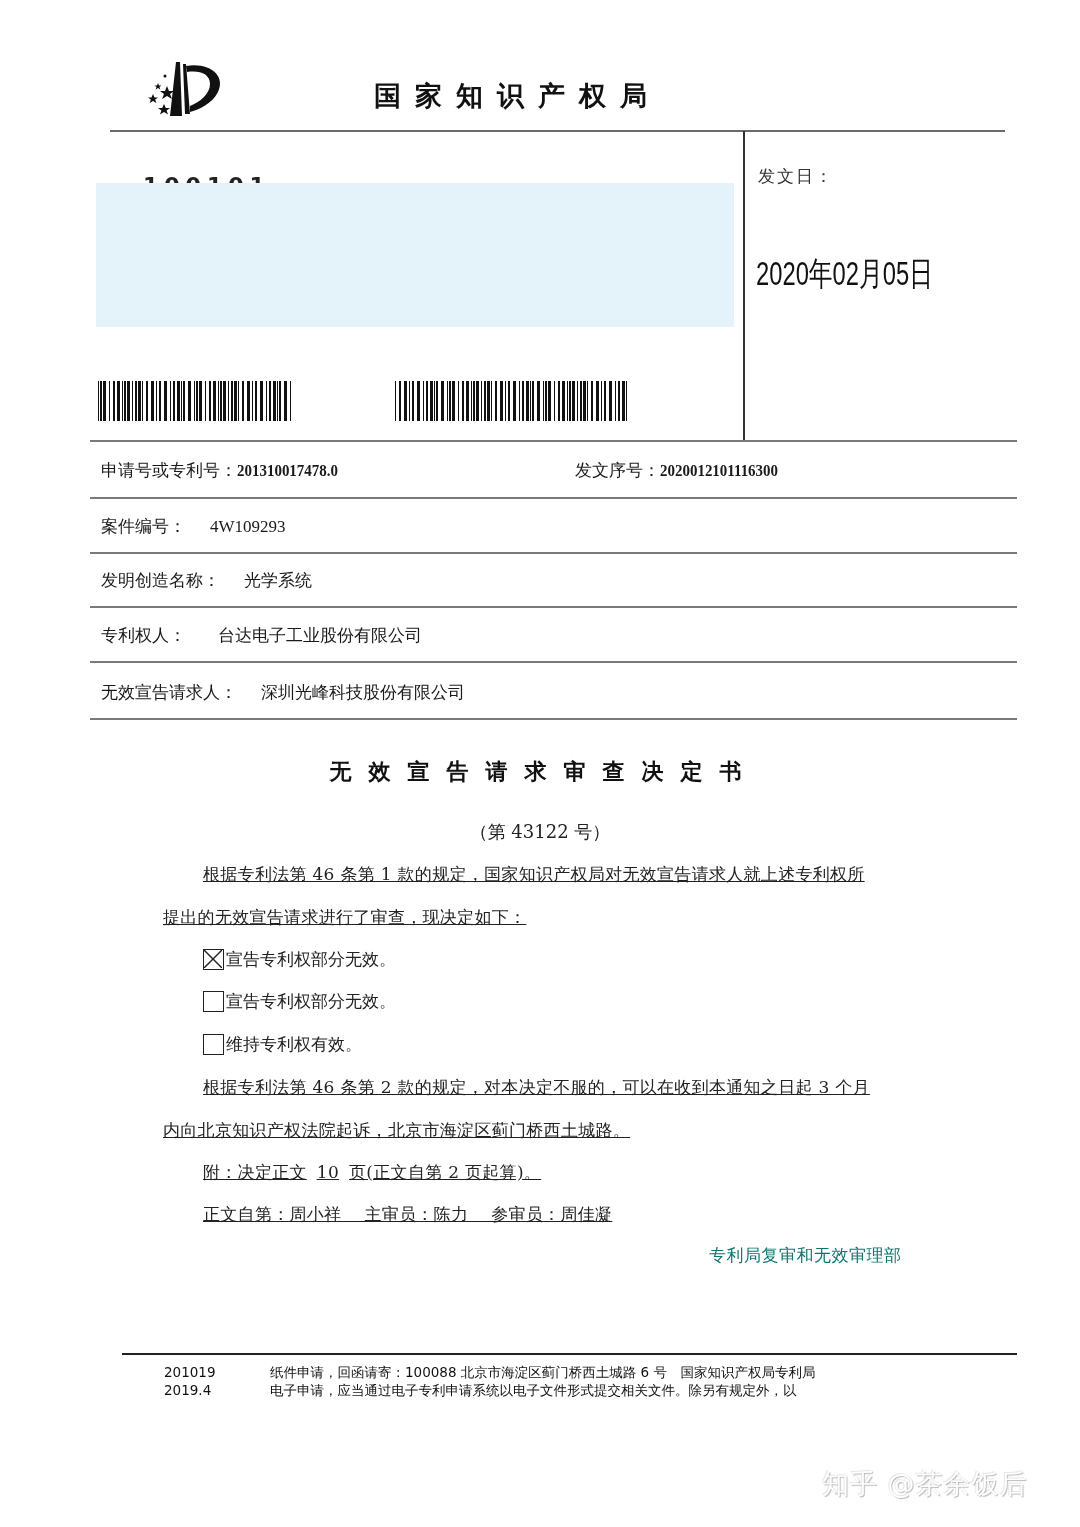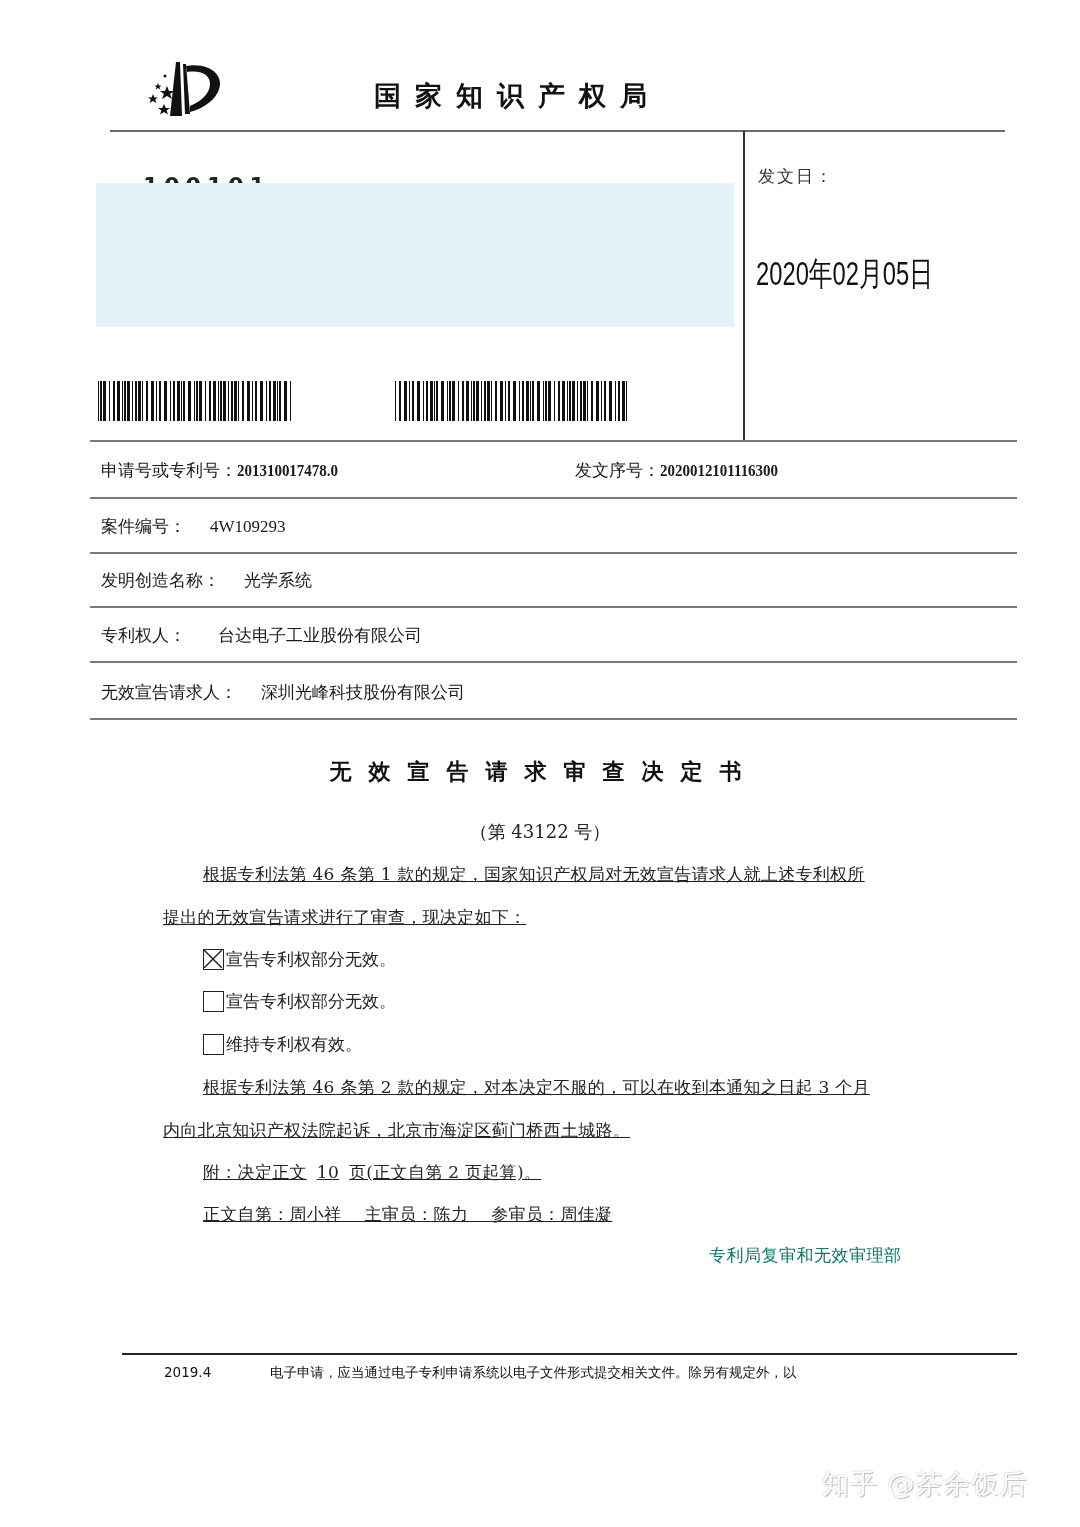--- a/index.html
+++ b/index.html
@@ -247,16 +247,17 @@
 
 <div class="abs para" style="left:203px; top:1161px;">
   <span>附：决定正文</span><span class="ul-num">10</span><span>页(正文自第 2 页起算)。</span>
 </div>
 <div class="abs para" style="left:203px; top:1203px; white-space: pre;">正文自第：周小祥　 主审员：陈力　 参审员：周佳凝</div>
 
 <div class="abs dept">专利局复审和无效审理部</div>
 
 <div class="abs hr-foot"></div>
 <div class="abs foot" style="left:164px; top:1363px;">
+  <div><span class="code">201019</span><span>纸件申请，回函请寄：100088 北京市海淀区蓟门桥西土城路 6 号　国家知识产权局专利局</span></div>
   <div><span class="code">2019.4</span><span>电子申请，应当通过电子专利申请系统以电子文件形式提交相关文件。除另有规定外，以</span></div>
 </div>
 
 <div class="abs watermark">知乎 @茶余饭后</div>
 
 </body></html>

